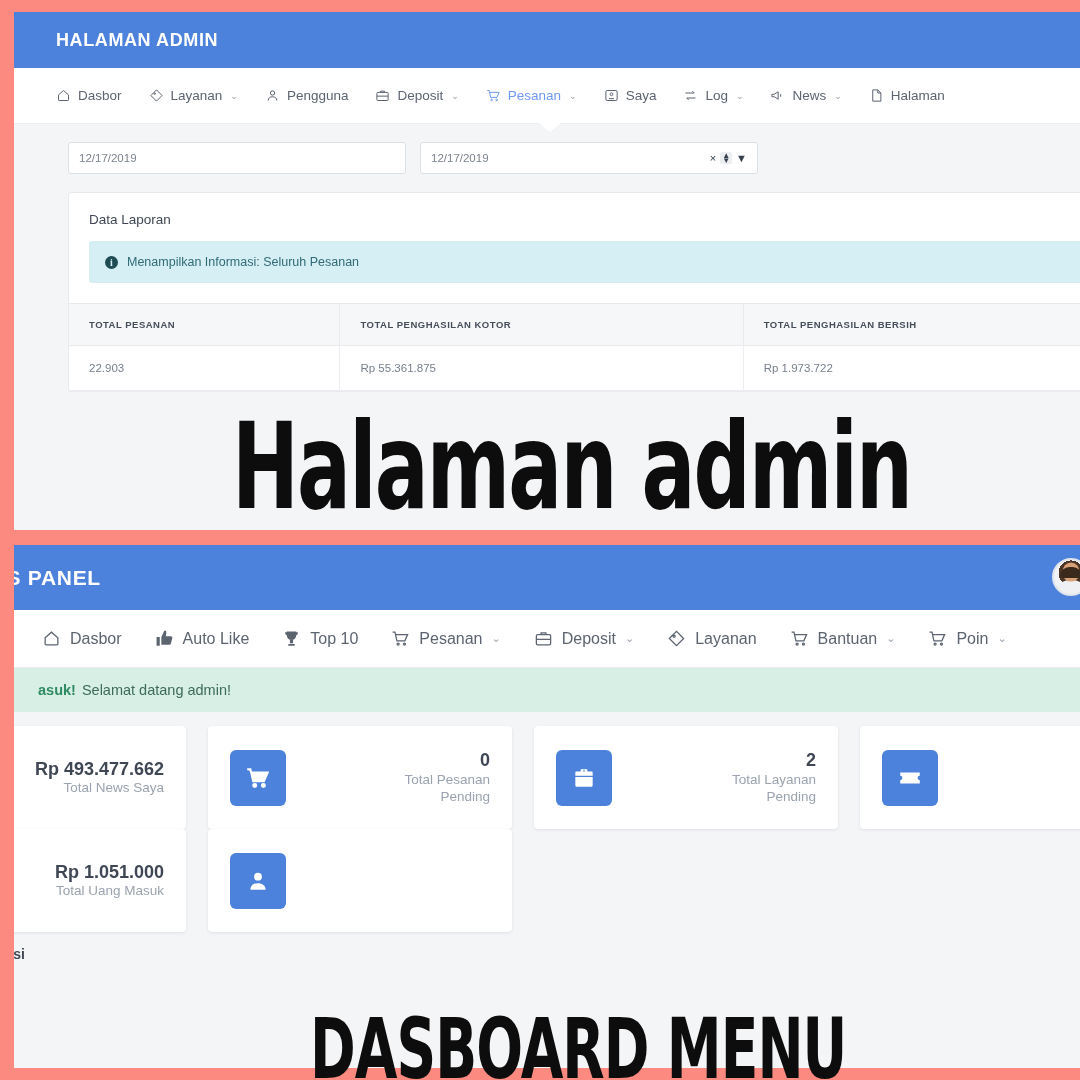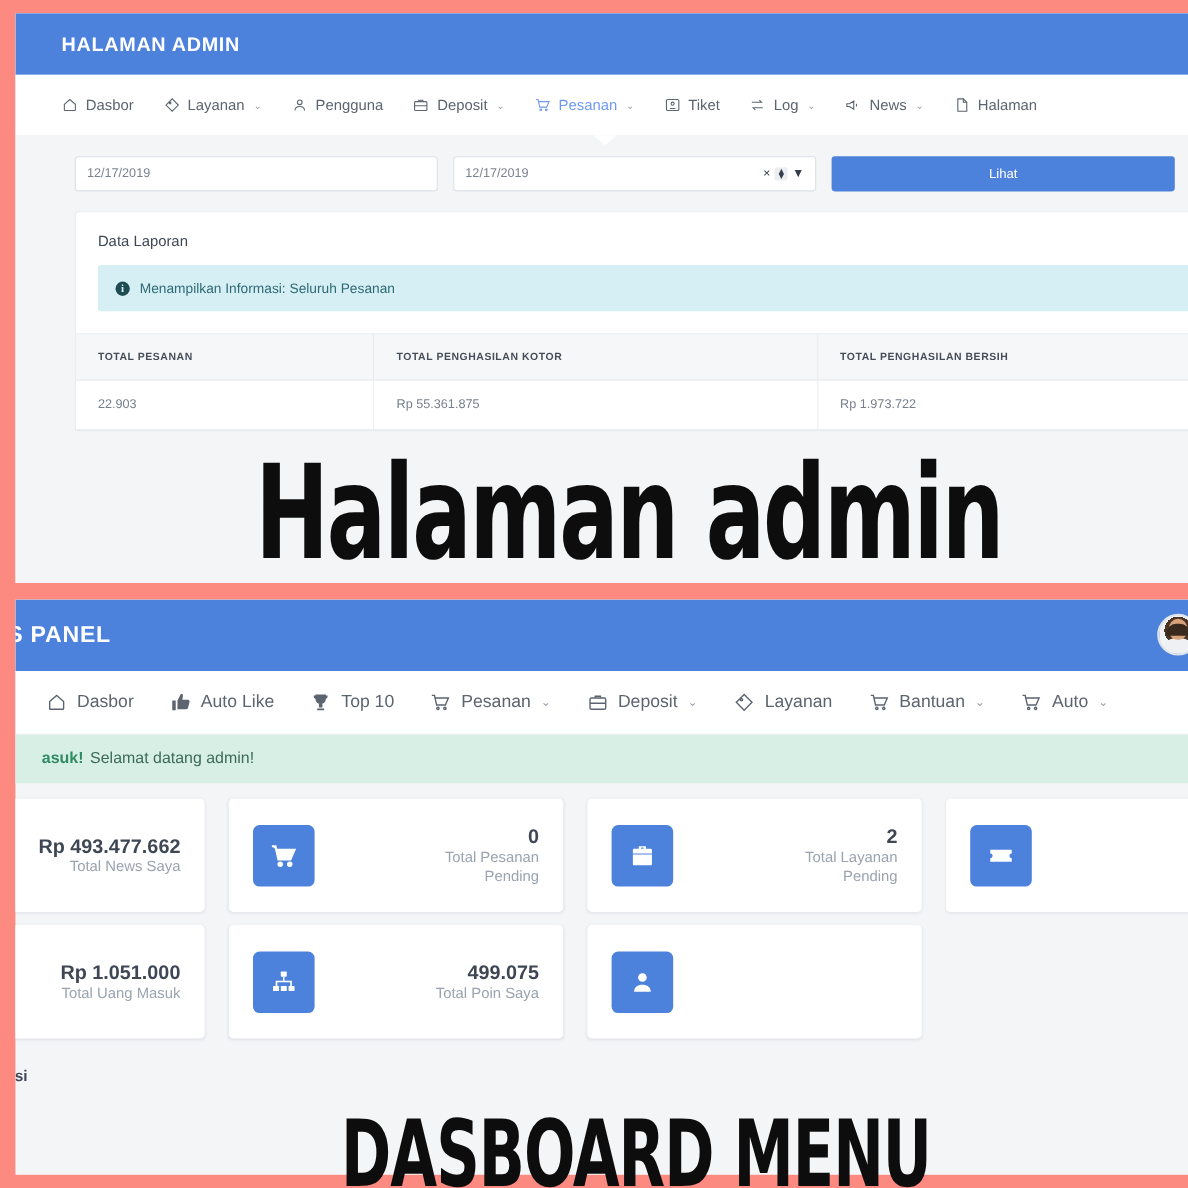--- a/index.html
+++ b/index.html
@@ -274,21 +274,20 @@
     gap: 6px;
     padding-left: 0;
     margin-left: -66px;
   }
   .welcome b { color: #2e8b63; margin-left: 90px; }
 
   .cards-wrap {
     padding: 14px 0 0 0;
     display: flex;
     flex-direction: column;
-    gap: 12px;
   }
   .cards-row {
     display: flex;
     gap: 22px;
     margin-left: -66px;
   }
   .statcard {
     background: #ffffff;
     border-radius: 4px;
     box-shadow: 0 1px 3px rgba(40,50,70,0.10);
@@ -415,21 +414,21 @@
       </div>
 
       <div class="navitem">
         <span class="ico">
             <svg viewBox="0 0 24 24" fill="none" stroke="#5c6470" stroke-width="1.6">
               <rect x="3" y="4" width="18" height="16" rx="2"></rect>
               <circle cx="12" cy="10" r="2.2"></circle>
               <path d="M8 17h8"></path>
             </svg>
           </span>
-        <span>Tiket</span>
+        <span>Saya</span>
       </div>
 
       <div class="navitem">
         <span class="ico">
             <svg viewBox="0 0 24 24" fill="none" stroke="#5c6470" stroke-width="1.6">
               <path d="M4 8h14l-3-3M20 16H6l3 3"></path>
             </svg>
           </span>
         <span>Log</span>
         <span class="caret">⌄</span>
@@ -469,21 +468,20 @@
           <span>12/17/2019</span>
           <span class="dd-ctrls">
             <span>×</span>
             <span class="spin">
               <span>▲</span>
               <span>▼</span>
             </span>
             <span>▼</span>
           </span>
         </div>
-        <button class="lihatbtn">Lihat</button>
       </div>
 
       <div class="card">
         <div class="card-title">Data Laporan</div>
 
         <div class="alert-info">
           <span class="info-circle">i</span>
           <span>Menampilkan Informasi: Seluruh Pesanan</span>
         </div>
 
@@ -595,21 +593,21 @@
       </div>
 
       <div class="navitem2">
         <span class="ico">
             <svg viewBox="0 0 24 24" fill="none" stroke="#5c6470" stroke-width="1.6">
               <path d="M2 4h3l2.5 11h10L21 7H6"></path>
               <circle cx="9" cy="19" r="1.3"></circle>
               <circle cx="17" cy="19" r="1.3"></circle>
             </svg>
           </span>
-        <span>Auto</span>
+        <span>Poin</span>
         <span class="caret2">⌄</span>
       </div>
     </div>
 
     <div class="welcome">
       <b>asuk!</b>
       <span>Selamat datang admin!</span>
     </div>
 
     <div class="cards-wrap">
@@ -665,35 +663,20 @@
       <div class="cards-row">
 
         <div class="statcard narrow">
           <div class="stat-text">
             <div class="stat-value">Rp 1.051.000</div>
             <div class="stat-label">Total Uang Masuk</div>
           </div>
         </div>
 
 
-        <div class="statcard">
-          <div class="stat-icon">
-              <svg viewBox="0 0 24 24" fill="#fff">
-                <rect x="9.5" y="3" width="5" height="4.4" rx="0.6"></rect>
-                <rect x="3" y="15" width="5" height="4.4" rx="0.6"></rect>
-                <rect x="9.5" y="15" width="5" height="4.4" rx="0.6"></rect>
-                <rect x="16" y="15" width="5" height="4.4" rx="0.6"></rect>
-                <path d="M11.4 7.4v3.3H5.2v4.3h1.4v-3h10.8v3h1.4v-4.3h-6.2V7.4z"></path>
-              </svg>
-            </div>
-          <div class="stat-text">
-            <div class="stat-value">499.075</div>
-            <div class="stat-label">Total Poin Saya</div>
-          </div>
-        </div>
 
         <div class="statcard">
           <div class="stat-icon">
               <svg viewBox="0 0 24 24" fill="#fff">
                 <circle cx="12" cy="8" r="3.6"></circle>
                 <path d="M5 20c0-3.9 3.1-6 7-6s7 2.1 7 6z"></path>
               </svg>
             </div>
           <div class="stat-text">
             <div class="stat-value"></div>

